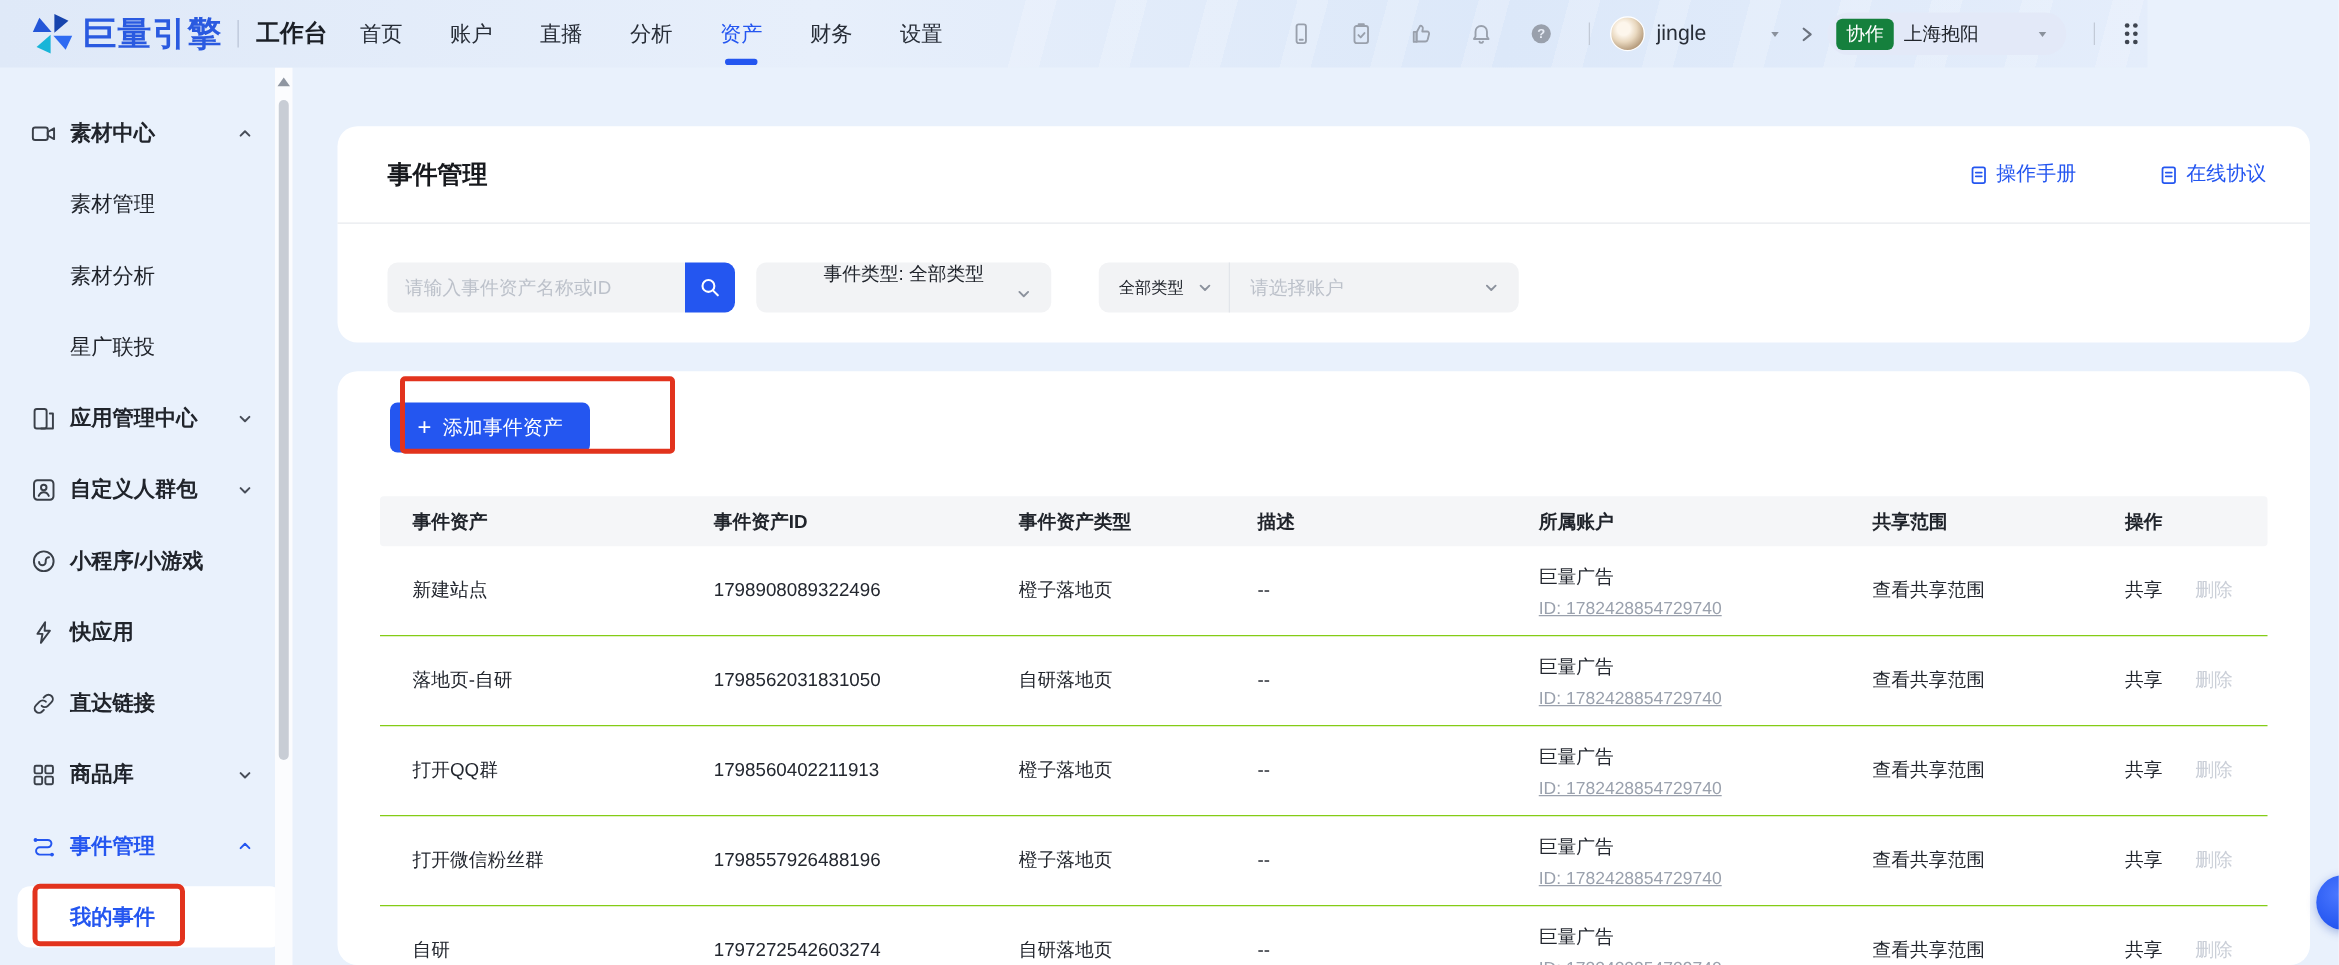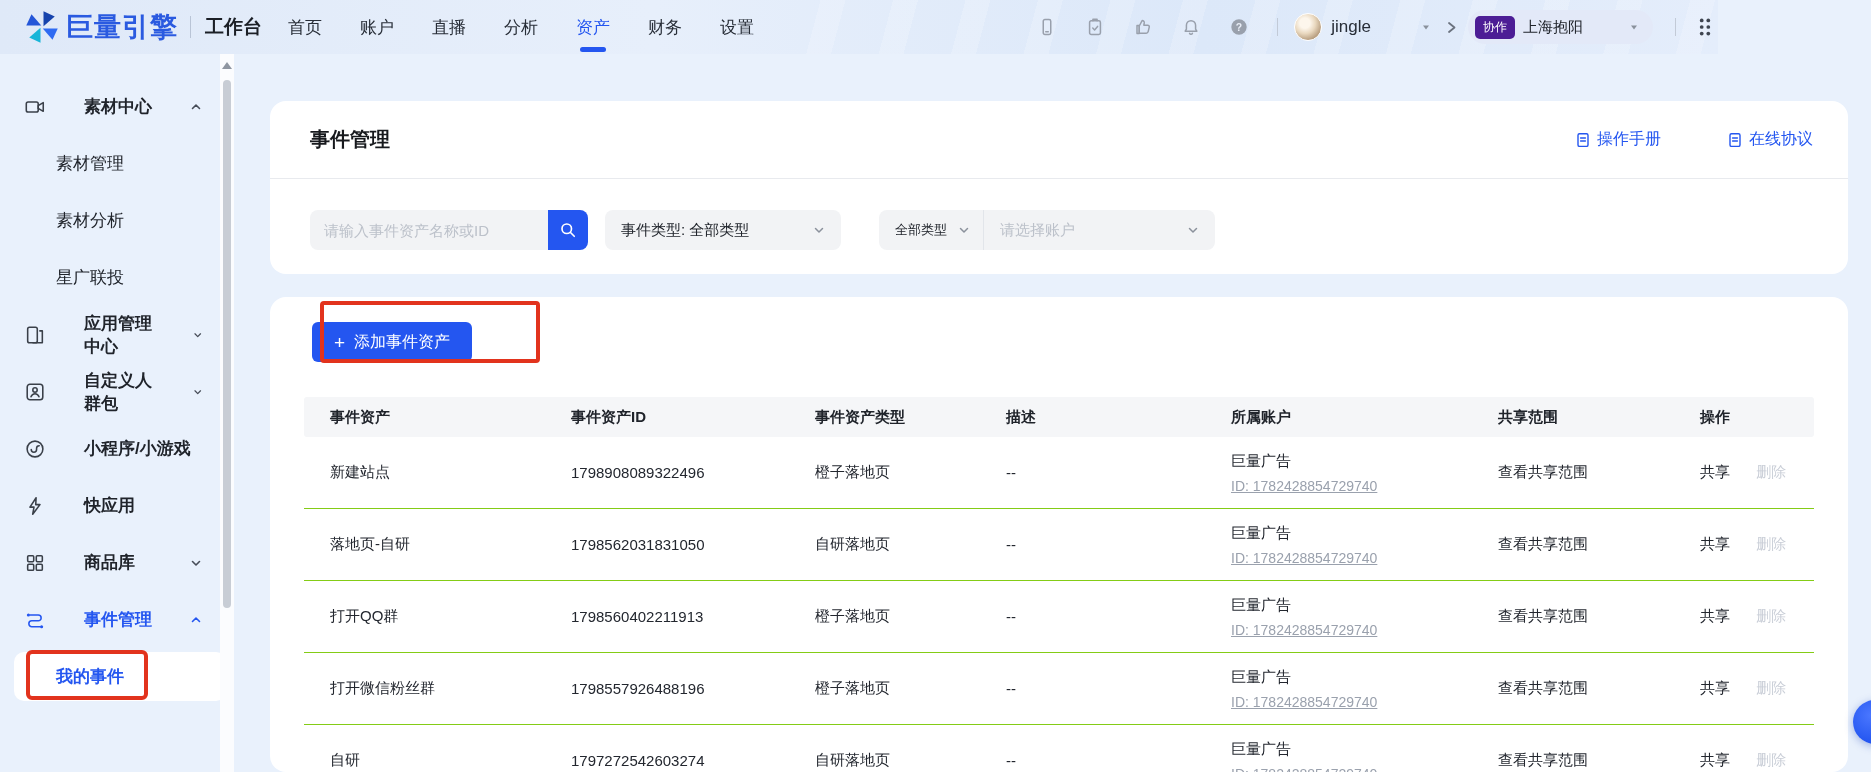--- a/index.html
+++ b/index.html
@@ -26,29 +26,29 @@
   .nav-right { position:absolute; right:0; top:0; height:54px; display:flex; align-items:center; }
   .tn-icon { width:20px; height:20px; color:#99a0ac; margin-right:28px; cursor:pointer; }
   .tn-divider { width:1px; height:18px; background:#c2cad7; margin-right:16px; }
   .avatar { width:28px; height:28px; border-radius:50%; border:1px solid #fff;
     background:radial-gradient(circle at 38% 35%, #fdf6ec 0 22%, #e9d8bf 45%, #b59b7c 75%, #8d7a60); }
   .user-name { font-size:17px; color:#272d37; margin-left:9px; }
   .caret { margin-left:50px; }
   .arrow-right { margin:0 10px 0 14px; color:#6b727e; }
   .collab-pill { height:34px; background:#e3e9f8; border-radius:17px; display:flex; align-items:center;
     padding:0 14px 0 7px; cursor:pointer; }
-  .collab-badge { background:#4c1d95; color:#fff; font-size:12px; border-radius:5px; padding:3px 8px; }
+  .collab-badge { background:#15803d; color:#fff; font-size:15px; border-radius:5px; padding:3px 8px; }
   .collab-name { font-size:15px; color:#20242b; margin-left:8px; }
   .collab-pill .caret { margin-left:46px; }
   .tn-divider2 { width:1px; height:18px; background:#c2cad7; margin:0 16px 0 22px; }
   .grid-menu { width:26px; height:22px; color:#3f4550; cursor:pointer; }
 
   
   .sidebar { position:absolute; top:54px; left:0; width:246px; bottom:0; padding-top:24px; }
-  .side-item { height:57px; display:flex; align-items:center; position:relative; cursor:pointer;gap:28px; }
+  .side-item { height:57px; display:flex; align-items:center; position:relative; cursor:pointer; }
   .side-icon { width:22px; height:22px; margin-left:24px; color:#3a4049; flex:none; }
   .side-label { margin-left:10px; font-size:17px; font-weight:700; color:#20242b; }
   .side-item.child .side-label { margin-left:56px; font-weight:400;text-align:center; }
   .side-chevron { margin-left:auto; margin-right:44px; color:#474d58; }
   .side-item.active .side-label, .side-item.active .side-icon, .side-item.active .side-chevron { color:#2456f0; }
   .side-item.selected { height:49px; margin:4px 0 4px 14px; width:212px; background:#fff; border-radius:10px; }
   .side-item.selected .side-label { margin-left:42px; font-weight:700; color:#2456f0; }
   .redbox { border:4px solid #e2331d; border-radius:6px; position:absolute; pointer-events:none; z-index:30; }
   .redbox-myevents { left:12px; top:-2px; width:122px; height:50px; }
   .side-scrollbar { position:absolute; right:12px; top:0; bottom:0; width:14px; background:#fbfcfe; }
@@ -65,21 +65,21 @@
   .head-links { margin-left:auto; display:flex; gap:66px; }
   .head-link { color:#2456f0; font-size:16px; display:flex; align-items:center; gap:6px; cursor:pointer; }
   .filters { display:flex; align-items:center; margin:31px 0 0 40px; height:40px; }
   .search-box { display:flex; }
   .search-input { width:238px; height:40px; background:#f2f3f5; border:none; border-radius:8px 0 0 8px;
     padding:0 14px; font-size:15px; color:#20242b; outline:none; }
   .search-input::placeholder { color:#bcc1ca; }
   .search-btn { width:40px; height:40px; background:#2456f0; border:none; border-radius:0 8px 8px 0;
     display:flex; align-items:center; justify-content:center; cursor:pointer; }
   .select { height:40px; background:#f2f3f5; border-radius:8px; display:flex; align-items:center;
-    padding:0 16px; font-size:15px; color:#20242b; cursor:pointer; }
+    padding:0 16px; font-size:15px; color:#20242b; cursor:pointer;flex-direction:column; }
   .select-1 { width:236px; margin-left:17px; }
   .sel-chevron { margin-left:auto; color:#8b919c; }
   .combo { display:flex; align-items:stretch; height:40px; background:#f2f3f5; border-radius:8px; width:336px; margin-left:38px; }
   .combo-left { display:flex; align-items:center; padding:0 13px 0 16px; font-size:13px; color:#20242b; gap:11px; cursor:pointer;justify-content:flex-end; }
   .combo-divider { width:1px; background:#e2e5ea; }
   .combo-right { flex:1; display:flex; align-items:center; padding:0 16px; font-size:15px; color:#bcc1ca; cursor:pointer; }
 
   .card-table { position:relative; height:475px; overflow:hidden; }
   .add-btn { margin:25px 0 0 42px; height:40px; padding:0 22px; background:#2456f0; color:#fff; border:none;
     border-radius:6px; font-size:16px; display:inline-flex; align-items:center; gap:9px; cursor:pointer; }
@@ -223,20 +223,27 @@
       <circle cx="12" cy="12" r="8.6"></circle>
         <path d="M7.9 12.6c0 1.6 1.3 2.9 2.9 2.9s2.9-1.3 2.9-2.9v-1.2c0-1.6 1.3-2.9 2.9-2.9"></path>
     </svg>
     <span class="side-label">小程序/小游戏</span>
   </div>
   <div class="side-item">
     <svg class="side-icon" viewBox="0 0 24 24" fill="none" stroke="currentColor" stroke-width="1.7" stroke-linejoin="round">
       <path d="M13.2 3 6.5 13.2h4.4L9.5 21l7.9-10.5h-4.6L13.2 3z"></path>
     </svg>
     <span class="side-label">快应用</span>
+  </div>
+  <div class="side-item">
+    <svg class="side-icon" viewBox="0 0 24 24" fill="none" stroke="currentColor" stroke-width="1.7" stroke-linecap="round">
+      <path d="M10.2 13.8a3.8 3.8 0 0 0 5.4 0l3.2-3.2a3.8 3.8 0 0 0-5.4-5.4l-1.5 1.5"></path>
+      <path d="M13.8 10.2a3.8 3.8 0 0 0-5.4 0l-3.2 3.2a3.8 3.8 0 0 0 5.4 5.4l1.5-1.5"></path>
+    </svg>
+    <span class="side-label">直达链接</span>
   </div>
   <div class="side-item">
     <svg class="side-icon" viewBox="0 0 24 24" fill="none" stroke="currentColor" stroke-width="1.7">
       <rect x="4" y="4" width="6.6" height="6.6" rx="1.2"></rect>
         <rect x="13.4" y="4" width="6.6" height="6.6" rx="1.2"></rect>
       <rect x="4" y="13.4" width="6.6" height="6.6" rx="1.2"></rect>
         <rect x="13.4" y="13.4" width="6.6" height="6.6" rx="1.2"></rect>
     </svg>
     <span class="side-label">商品库</span>
     <svg class="side-chevron" width="12" height="12" viewBox="0 0 12 12" fill="none" stroke="currentColor" stroke-width="1.6" stroke-linecap="round" stroke-linejoin="round">

